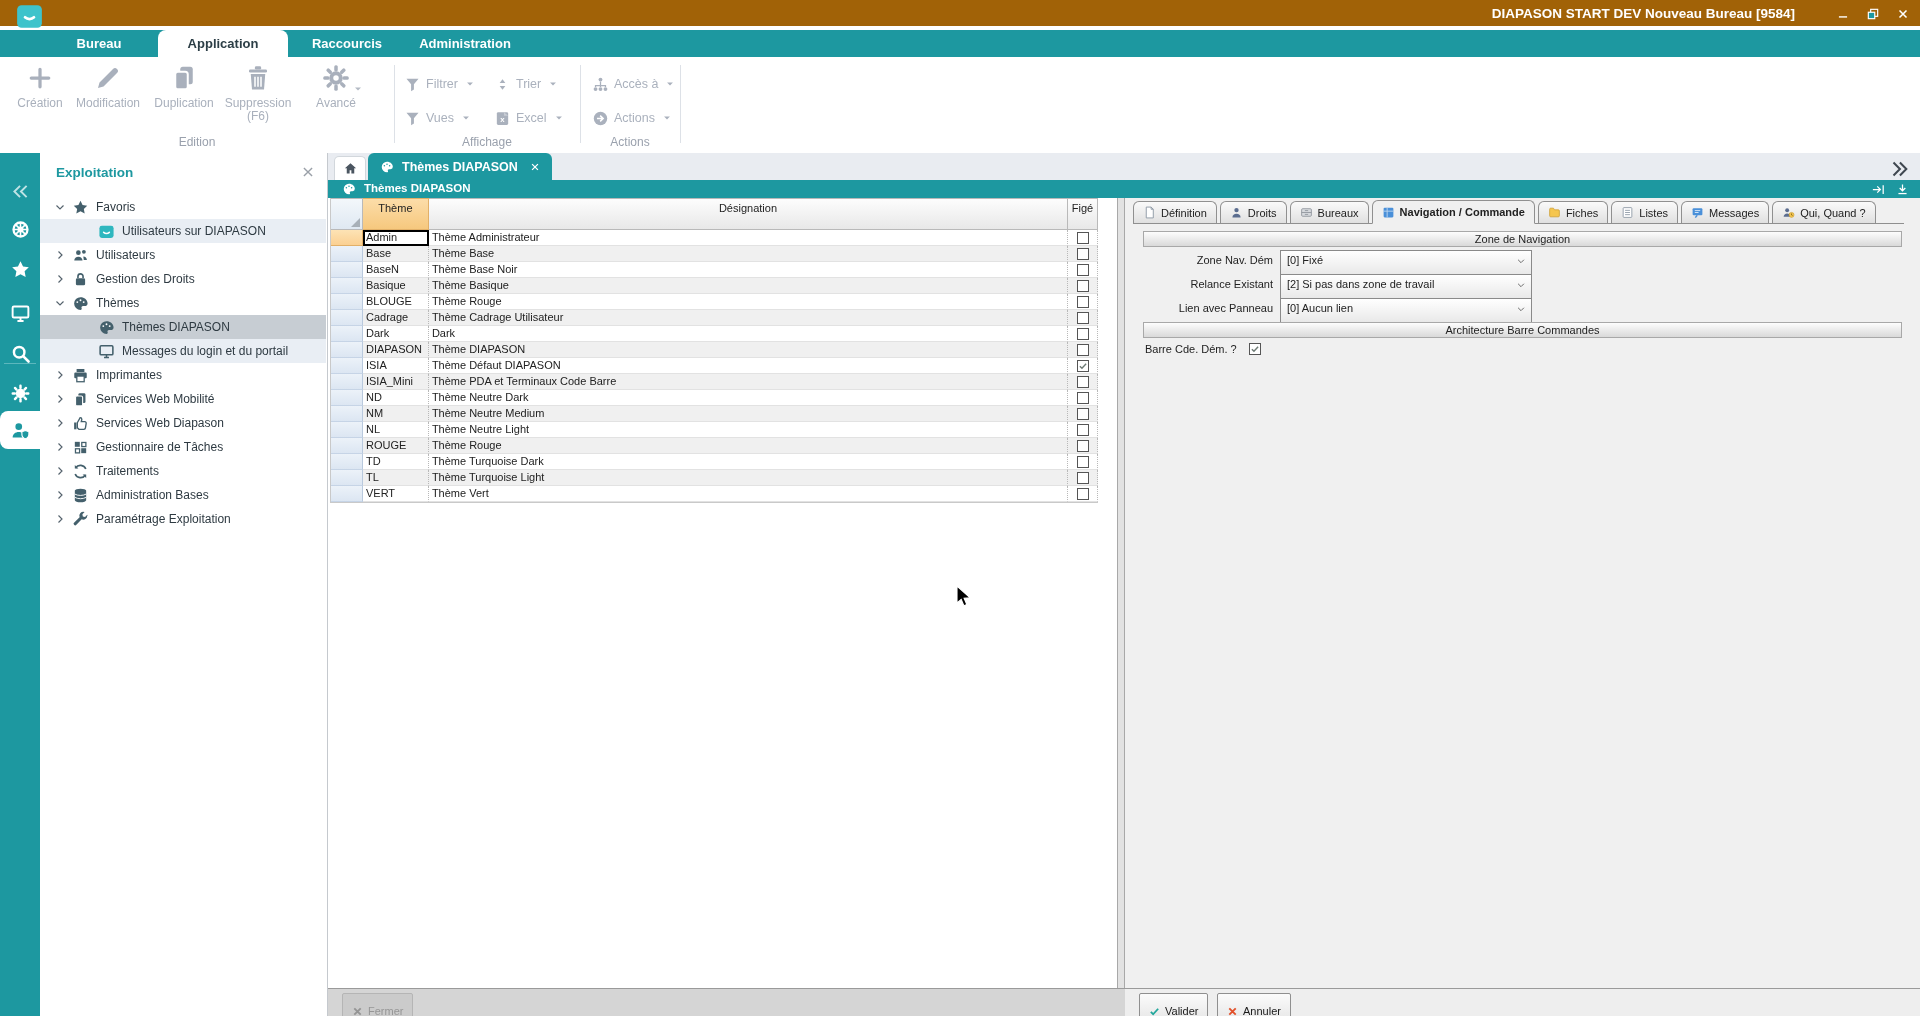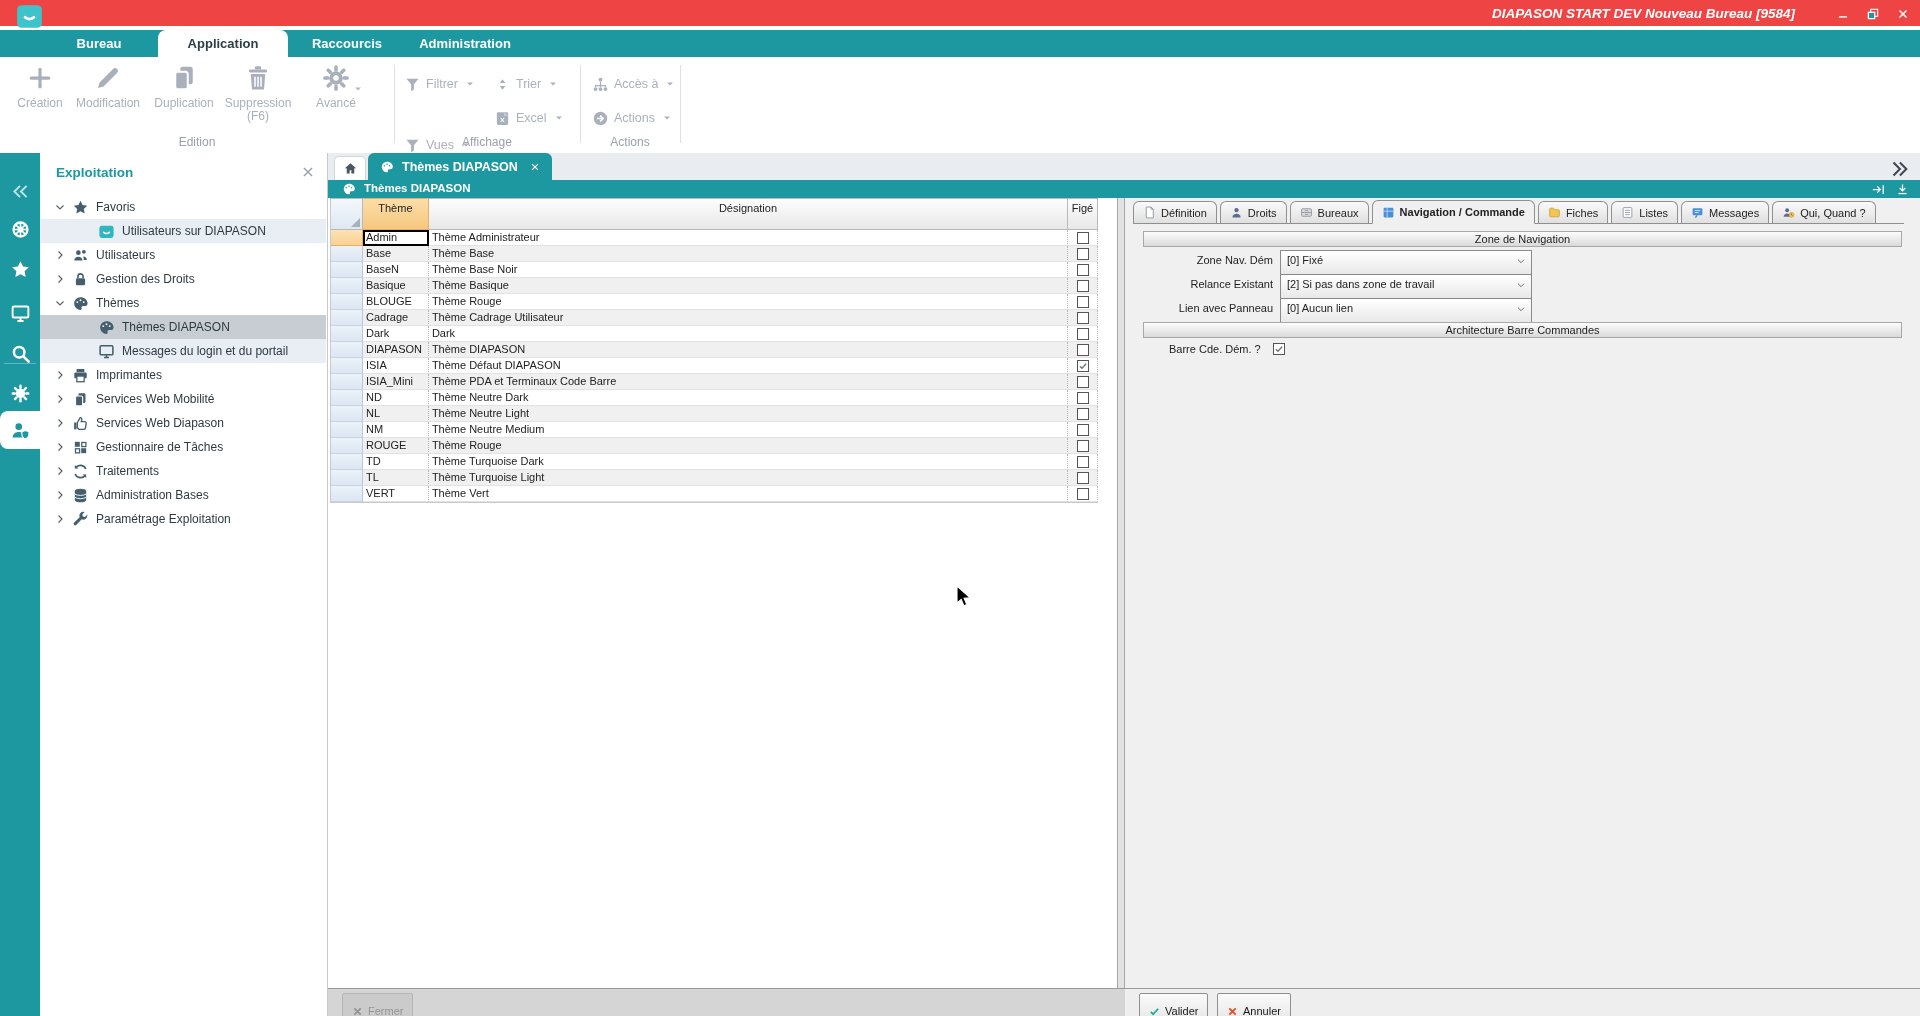--- a/index.html
+++ b/index.html
@@ -1,42 +1,42 @@
 <!DOCTYPE html>
 <html><head>
 <meta charset="utf-8">
 <style>
   * { box-sizing: border-box; margin: 0; padding: 0; }
   html,body { width:1920px; height:1016px; overflow:hidden; }
   body { font-family:"Liberation Sans",sans-serif; position:relative; background:#fff; color:#222; }
   svg { display:block; }
 
   
-  .titlebar { position:absolute; left:0; top:0; width:100%; height:28px; background:#ef4444; border-bottom:2px solid #fff;font-style:italic; }
+  .titlebar { position:absolute; left:0; top:0; width:100%; height:28px; background:#a16207; border-bottom:2px solid #fff; }
   .app-logo { position:absolute; left:16px; top:3px; width:27px; height:22px; }
   .win-title { position:absolute; right:125px; top:6px; color:#fff; font-size:13.5px; font-weight:bold; white-space:nowrap; }
   .win-controls { position:absolute; right:6px; top:5px; display:flex; gap:8px; }
   .win-btn { width:22px; height:18px; color:#fff; display:flex; align-items:center; justify-content:center; cursor:pointer; }
 
   
   .menubar { position:absolute; left:0; top:30px; width:100%; height:27px; background:#1d98a0; display:flex; padding-left:40px; }
   .menu-item { width:118px; height:27px; line-height:27px; text-align:center; color:#fff; font-size:13px; font-weight:bold; cursor:pointer; }
   .menu-item.active { background:#fff; color:#2c3e46; border-radius:8px 8px 0 0; width:130px; }
 
   
   .ribbon { position:absolute; left:0; top:57px; width:100%; height:96px; background:#fff; color:#a9b0bc; }
   .rb-big { position:absolute; top:6px; width:72px; text-align:center; cursor:default; }
   .rb-big .ic { margin:0 auto; width:30px; height:30px; }
   .rb-big .lb { font-size:12px; line-height:13px; margin-top:4px; color:#a9b0bc; }
   .rb-b0{left:4px;} .rb-b1{left:72px;} .rb-b2{left:148px;} .rb-b3{left:222px;} .rb-b4{left:300px;}
   .rb-caret { position:absolute; left:352px; top:26px; width:12px; height:12px; color:#b3bac4; }
   .rb-small { position:absolute; height:22px; display:flex; align-items:center; gap:5px; font-size:12.5px; color:#aab1bd; cursor:default; }
   .rb-small .ic { width:17px; height:17px; }
   .rb-small .caret { width:10px; height:10px; margin-left:2px; }
-  .rb-s0{left:404px;top:16px;} .rb-s1{left:494px;top:16px;} .rb-s2{left:404px;top:50px;margin-top:27px;} .rb-s3{left:494px;top:50px;}
+  .rb-s0{left:404px;top:16px;} .rb-s1{left:494px;top:16px;} .rb-s2{left:404px;top:50px;} .rb-s3{left:494px;top:50px;}
   .rb-s4{left:592px;top:16px;} .rb-s5{left:592px;top:50px;}
   .rb-grp { position:absolute; bottom:4px; text-align:center; font-size:12px; color:#9aa1ad;margin-top:6px; }
   .rb-g0{left:0;width:394px;} .rb-g1{left:394px;width:186px;} .rb-g2{left:580px;width:100px;}
   .rb-div { position:absolute; top:8px; height:78px; width:1px; background:#dde1e7; }
   .rb-d0{left:394px;} .rb-d1{left:580px;} .rb-d2{left:680px;}
 
   
   .rail { position:absolute; left:0; top:153px; width:40px; bottom:0; background:#1d98a0; }
   .rail-btn { position:absolute; left:0; width:40px; height:36px; color:#fff; display:flex; align-items:center; justify-content:center; cursor:pointer; }
   .rail-btn .ic { width:21px; height:21px; }
@@ -104,21 +104,21 @@
   .rp-tab { height:22px; display:flex; align-items:center; gap:5px; padding:0 9px; background:linear-gradient(#fafafa,#e0e0e0); border:1px solid #909090; border-bottom:none; border-radius:6px 6px 0 0; color:#222; cursor:pointer; white-space:nowrap; }
   .rp-tab .ic { width:13px; height:13px; }
   .rp-tab.active { height:24px; background:#f0f0f0; font-weight:bold; margin-bottom:-1px; border-bottom:1px solid #f0f0f0; }
   .groupbar { position:absolute; left:18px; right:18px; height:16px; background:linear-gradient(#fdfdfd,#d9d9d9); border:1px solid #a8a8a8; text-align:center; line-height:14px; color:#222; }
   .gb-1 { top:33px; } .gb-2 { top:124px; }
   .field { position:absolute; left:0; height:20px; }
   .f-0{top:52px;} .f-1{top:76px;} .f-2{top:100px;}
   .field .flabel { position:absolute; left:18px; top:4px; width:130px; text-align:right; color:#222; white-space:nowrap; overflow:hidden; }
   .field .fselect { position:absolute; left:155px; top:0; width:252px; height:32px; border:1px solid #8a8a8a; background:linear-gradient(#ffffff,#e2e2e2); line-height:18px; padding:0 20px 0 6px; cursor:pointer; }
   .field .fselect .chev { position:absolute; right:5px; top:5px; width:10px; height:10px; color:#666; }
-  .cbrow { position:absolute; top:145px; left:44px; display:flex; gap:12px; }
+  .cbrow { position:absolute; top:145px; left:20px; display:flex; gap:12px; }
 
   
   .footer-left { position:absolute; left:328px; top:988px; width:797px; height:28px; background:#d5d5d5; border-top:1px solid #9a9a9a; }
   .footer-right { position:absolute; left:1125px; top:988px; right:0; height:28px; background:#eeeeee; border-top:1px solid #9a9a9a; }
   .btn { position:absolute; top:4px; height:36px; display:flex; align-items:center; gap:5px; padding:0 9px; font-size:11px; border-radius:2px; cursor:pointer; }
   .btn .ic { width:11px; height:11px; }
   .btn-fermer { left:14px; background:#cbcbcb; border:1px solid #b5b5b5; color:#969696; cursor:default; }
   .btn-valider { left:14px; background:linear-gradient(#fbfbfb,#e1e1e1); border:1px solid #8f8f8f; color:#1a1a1a; }
   .btn-annuler { left:92px; background:linear-gradient(#fbfbfb,#e1e1e1); border:1px solid #8f8f8f; color:#1a1a1a; }
   .btn-valider .ic { color:#23a79c; }
@@ -750,30 +750,30 @@
         <div class="g-row">
           <div class="c sel"></div>
           <div class="c th">ND</div>
           <div class="c ds">Thème Neutre Dark</div>
           <div class="c fg">
             <span class="cb"></span>
           </div>
         </div>
         <div class="g-row">
           <div class="c sel"></div>
+          <div class="c th">NM</div>
+          <div class="c ds">Thème Neutre Medium</div>
+          <div class="c fg">
+            <span class="cb"></span>
+          </div>
+        </div>
+        <div class="g-row">
+          <div class="c sel"></div>
           <div class="c th">NL</div>
           <div class="c ds">Thème Neutre Light</div>
-          <div class="c fg">
-            <span class="cb"></span>
-          </div>
-        </div>
-        <div class="g-row">
-          <div class="c sel"></div>
-          <div class="c th">NM</div>
-          <div class="c ds">Thème Neutre Medium</div>
           <div class="c fg">
             <span class="cb"></span>
           </div>
         </div>
         <div class="g-row">
           <div class="c sel"></div>
           <div class="c th">ROUGE</div>
           <div class="c ds">Thème Rouge</div>
           <div class="c fg">
             <span class="cb"></span>

